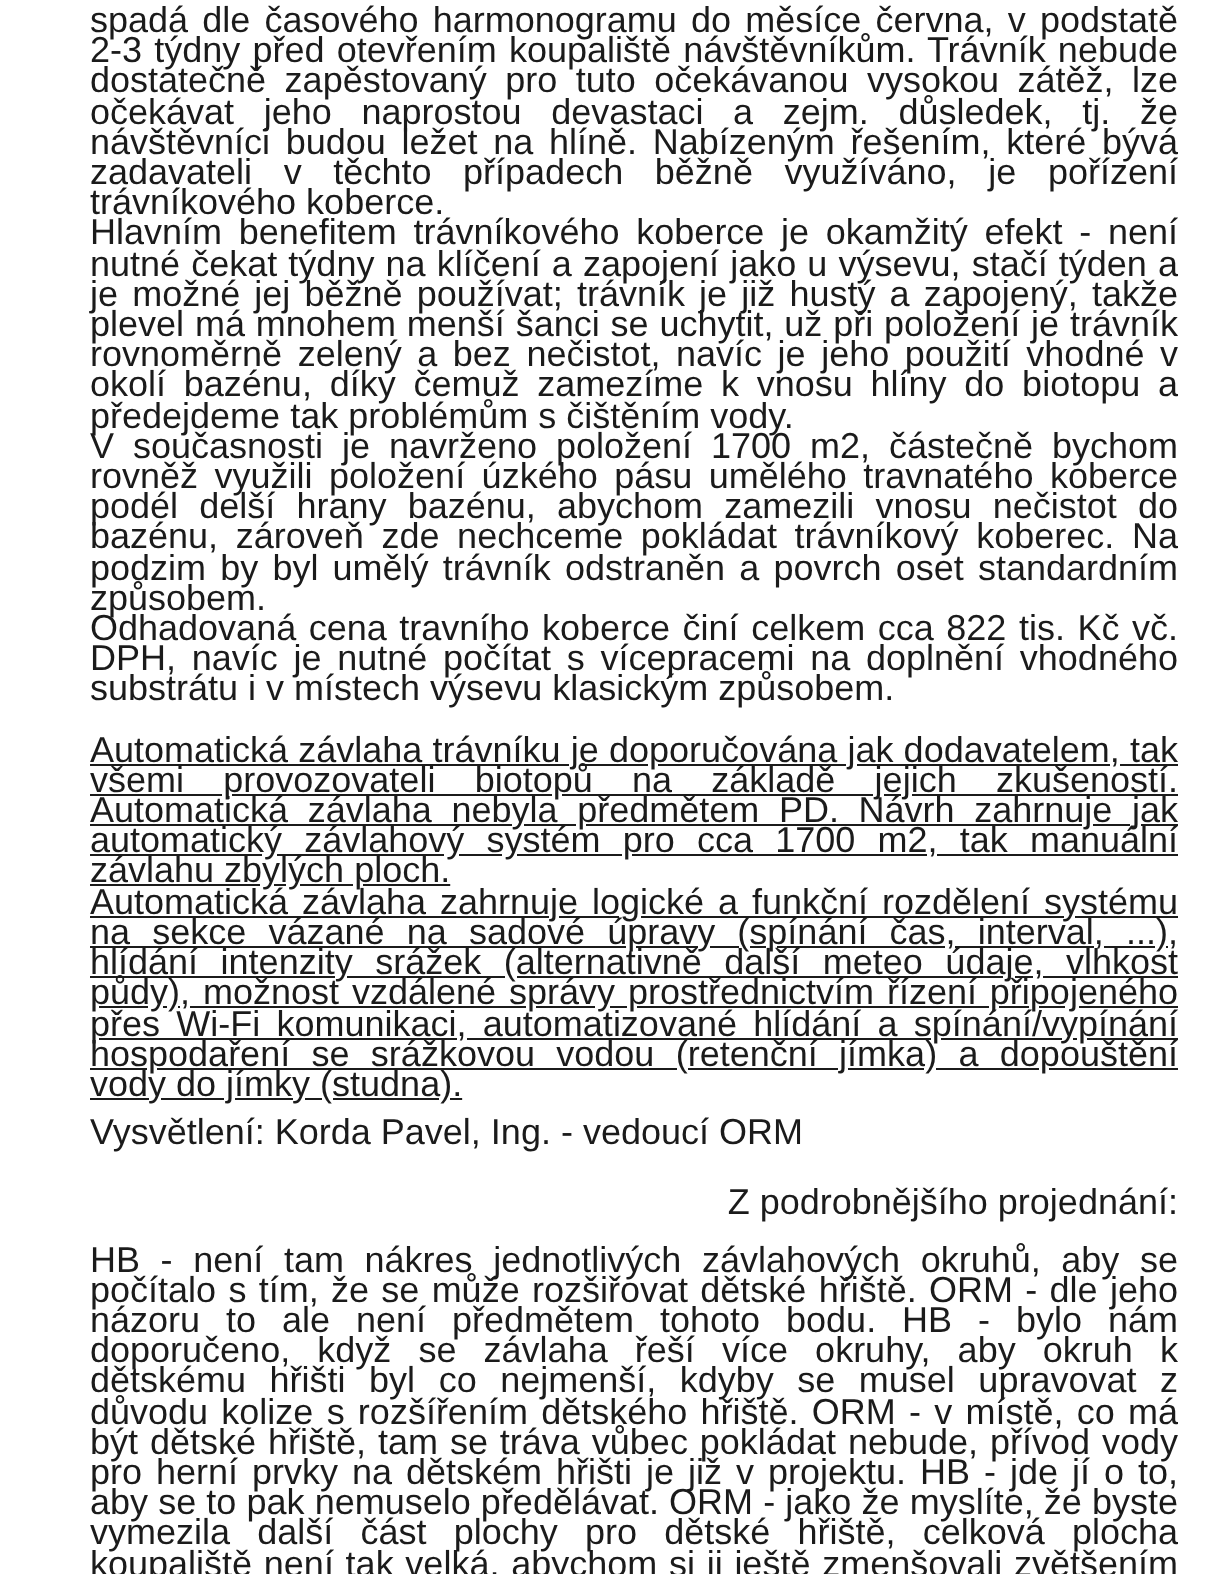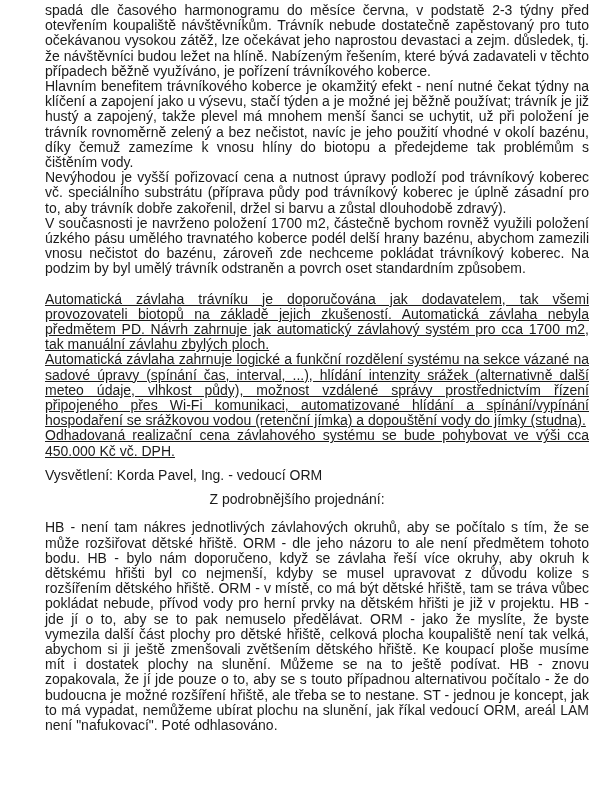--- a/index.html
+++ b/index.html
@@ -8,62 +8,61 @@
     background: #ffffff;
   }
   .page {
     box-sizing: border-box;
     width: 600px;
     height: 787px;
     overflow: hidden;
     padding: 3px 11px 0 5px;
     background: #ffffff;
     font-family: "Liberation Sans", sans-serif;
-    font-size: 14px;
+    font-size: 18px;
     line-height: 15.2px;
     color: #1b1b1b;
   }
   .block {
     margin-left: 40px;
   }
   .block p {
     margin: 0;
     text-align: justify;
   }
   .block-gap {
     margin-top: 15px;
     text-decoration: underline;
   }
   .attribution {
     margin: 9px 0 0 40px;
   }
   .section-heading {
-    margin: 9px 0 0 0;
-    text-align: center;
+    margin: 20px 0 0 0;
+    text-align: right;
   }
   .discussion {
     margin-top: 13px;
   }
 </style>
 </head>
 <body>
 
 <div class="page">
 
   <section class="block">
     <p>spadá dle časového harmonogramu do měsíce června, v podstatě 2-3 týdny před otevřením koupaliště návštěvníkům. Trávník nebude dostatečně zapěstovaný pro tuto očekávanou vysokou zátěž, lze očekávat jeho naprostou devastaci a zejm. důsledek, tj. že návštěvníci budou ležet na hlíně. Nabízeným řešením, které bývá zadavateli v těchto případech běžně využíváno, je pořízení trávníkového koberce.</p>
     <p>Hlavním benefitem trávníkového koberce je okamžitý efekt - není nutné čekat týdny na klíčení a zapojení jako u výsevu, stačí týden a je možné jej běžně používat; trávník je již hustý a zapojený, takže plevel má mnohem menší šanci se uchytit, už při položení je trávník rovnoměrně zelený a bez nečistot, navíc je jeho použití vhodné v okolí bazénu, díky čemuž zamezíme k vnosu hlíny do biotopu a předejdeme tak problémům s čištěním vody.</p>
-    <p>Nevýhodou je vyšší pořizovací cena a nutnost úpravy podloží pod trávníkový koberec vč. speciálního substrátu (příprava půdy pod trávníkový koberec je úplně zásadní pro to, aby trávník dobře zakořenil, držel si barvu a zůstal dlouhodobě zdravý).</p>
     <p>V současnosti je navrženo položení 1700 m2, částečně bychom rovněž využili položení úzkého pásu umělého travnatého koberce podél delší hrany bazénu, abychom zamezili vnosu nečistot do bazénu, zároveň zde nechceme pokládat trávníkový koberec. Na podzim by byl umělý trávník odstraněn a povrch oset standardním způsobem.</p>
+    <p>Odhadovaná cena travního koberce činí celkem cca 822 tis. Kč vč. DPH, navíc je nutné počítat s vícepracemi na doplnění vhodného substrátu i v místech výsevu klasickým způsobem.</p>
   </section>
 
   <section class="block block-gap">
     <p>Automatická závlaha trávníku je doporučována jak dodavatelem, tak všemi provozovateli biotopů na základě jejich zkušeností. Automatická závlaha nebyla předmětem PD. Návrh zahrnuje jak automatický závlahový systém pro cca 1700 m2, tak manuální závlahu zbylých ploch.</p>
     <p>Automatická závlaha zahrnuje logické a funkční rozdělení systému na sekce vázané na sadové úpravy (spínání čas, interval, ...), hlídání intenzity srážek (alternativně další meteo údaje, vlhkost půdy), možnost vzdálené správy prostřednictvím řízení připojeného přes Wi-Fi komunikaci, automatizované hlídání a spínání/vypínání hospodaření se srážkovou vodou (retenční jímka) a dopouštění vody do jímky (studna).</p>
-    <p>Odhadovaná realizační cena závlahového systému se bude pohybovat ve výši cca 450.000 Kč vč. DPH.</p>
   </section>
 
   <p class="attribution">Vysvětlení: Korda Pavel, Ing. - vedoucí ORM</p>
 
   <p class="section-heading">Z podrobnějšího projednání:</p>
 
   <section class="block discussion">
     <p>HB - není tam nákres jednotlivých závlahových okruhů, aby se počítalo s tím, že se může rozšiřovat dětské hřiště. ORM - dle jeho názoru to ale není předmětem tohoto bodu. HB - bylo nám doporučeno, když se závlaha řeší více okruhy, aby okruh k dětskému hřišti byl co nejmenší, kdyby se musel upravovat z důvodu kolize s rozšířením dětského hřiště. ORM - v místě, co má být dětské hřiště, tam se tráva vůbec pokládat nebude, přívod vody pro herní prvky na dětském hřišti je již v projektu. HB - jde jí o to, aby se to pak nemuselo předělávat. ORM - jako že myslíte, že byste vymezila další část plochy pro dětské hřiště, celková plocha koupaliště není tak velká, abychom si ji ještě zmenšovali zvětšením dětského hřiště. Ke koupací ploše musíme mít i dostatek plochy na slunění. Můžeme se na to ještě podívat. HB - znovu zopakovala, že jí jde pouze o to, aby se s touto případnou alternativou počítalo - že do budoucna je možné rozšíření hřiště, ale třeba se to nestane. ST - jednou je koncept, jak to má vypadat, nemůžeme ubírat plochu na slunění, jak říkal vedoucí ORM, areál LAM není "nafukovací". Poté odhlasováno.</p>
   </section>
 

